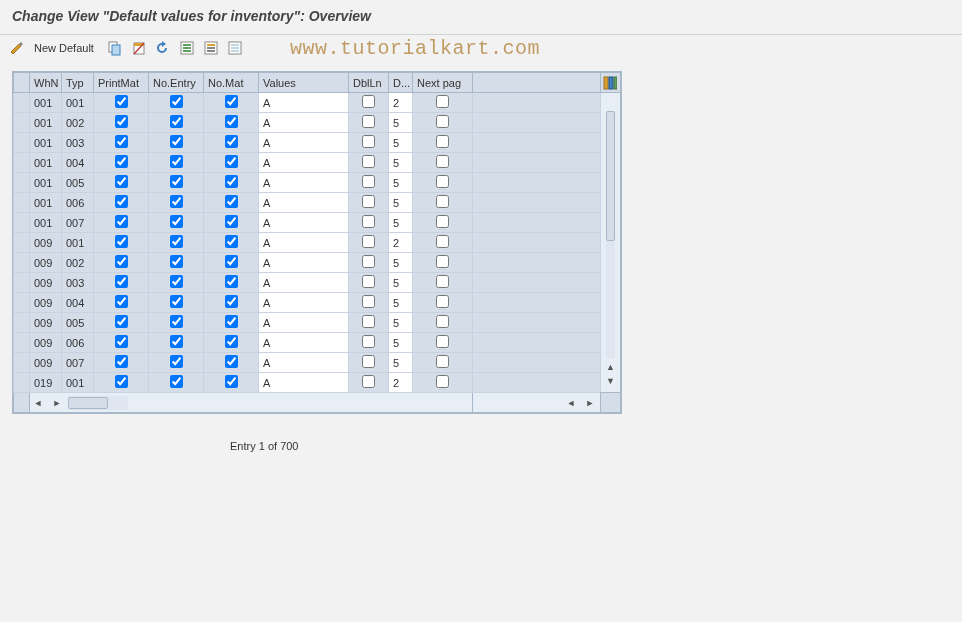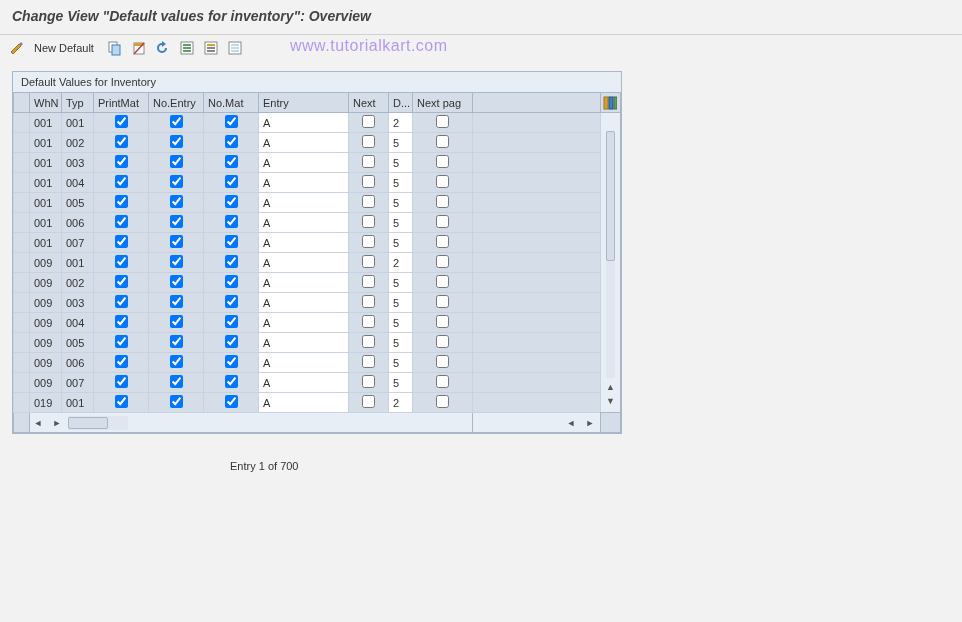--- a/index.html
+++ b/index.html
@@ -41,24 +41,24 @@
 .new-entries {
   font-size: 11px;
   color: #333;
   margin: 0 6px 0 2px;
   cursor: pointer;
 }
 .watermark {
   position: absolute;
   left: 290px;
   top: 2px;
-  font-size: 16px;
-  color: #8b5cf6;
+  font-size: 20px;
+  color: #a16207;
   opacity: 0.6;
-  font-family: Liberation Sans, sans-serif;
+  font-family: Liberation Mono, monospace;
   letter-spacing: 0.5px;
 }
 .panel {
   margin: 10px 12px;
   border: 1px solid #a8b8c8;
   background: #e8eef5;
   width: 610px;
 }
 .panel-title {
   padding: 4px 8px;
@@ -276,21 +276,20 @@
         <rect x="2" y="2" width="12" height="12" fill="#fff" stroke="#888"></rect>
         <rect x="4" y="4" width="8" height="2" fill="#c0d8e8"></rect>
         <rect x="4" y="7" width="8" height="2" fill="#c0d8e8"></rect>
         <rect x="4" y="10" width="8" height="2" fill="#c0d8e8"></rect>
       </svg>
   </span>
   <span class="watermark">www.tutorialkart.com</span>
 </div>
 
 <div class="panel">
-  <div class="panel-title">Default Values for Inventory</div>
   <div class="table-wrap">
     <table>
       <colgroup>
         <col class="col-sel">
           <col class="col-whn">
           <col class="col-typ">
         <col class="col-pm">
           <col class="col-bins">
           <col class="col-mat">
         <col class="col-ent">
@@ -301,22 +300,22 @@
           <col style="width:20px">
       </colgroup>
       <thead>
         <tr>
           <th></th>
           <th>WhN</th>
           <th>Typ</th>
           <th>PrintMat</th>
           <th>No.Entry</th>
           <th>No.Mat</th>
-          <th>Entry</th>
-          <th>Next</th>
+          <th>Values</th>
+          <th>DblLn</th>
           <th>D...</th>
           <th>Next pag</th>
           <th></th>
           <th class="config-col">
             <svg width="14" height="14">
                 <rect x="1" y="1" width="4" height="12" fill="#d8a030" stroke="#a07020"></rect>
                 <rect x="6" y="1" width="4" height="12" fill="#4080c0" stroke="#205080"></rect>
                 <rect x="11" y="1" width="3" height="12" fill="#60a060" stroke="#407040"></rect>
               </svg>
           </th>

